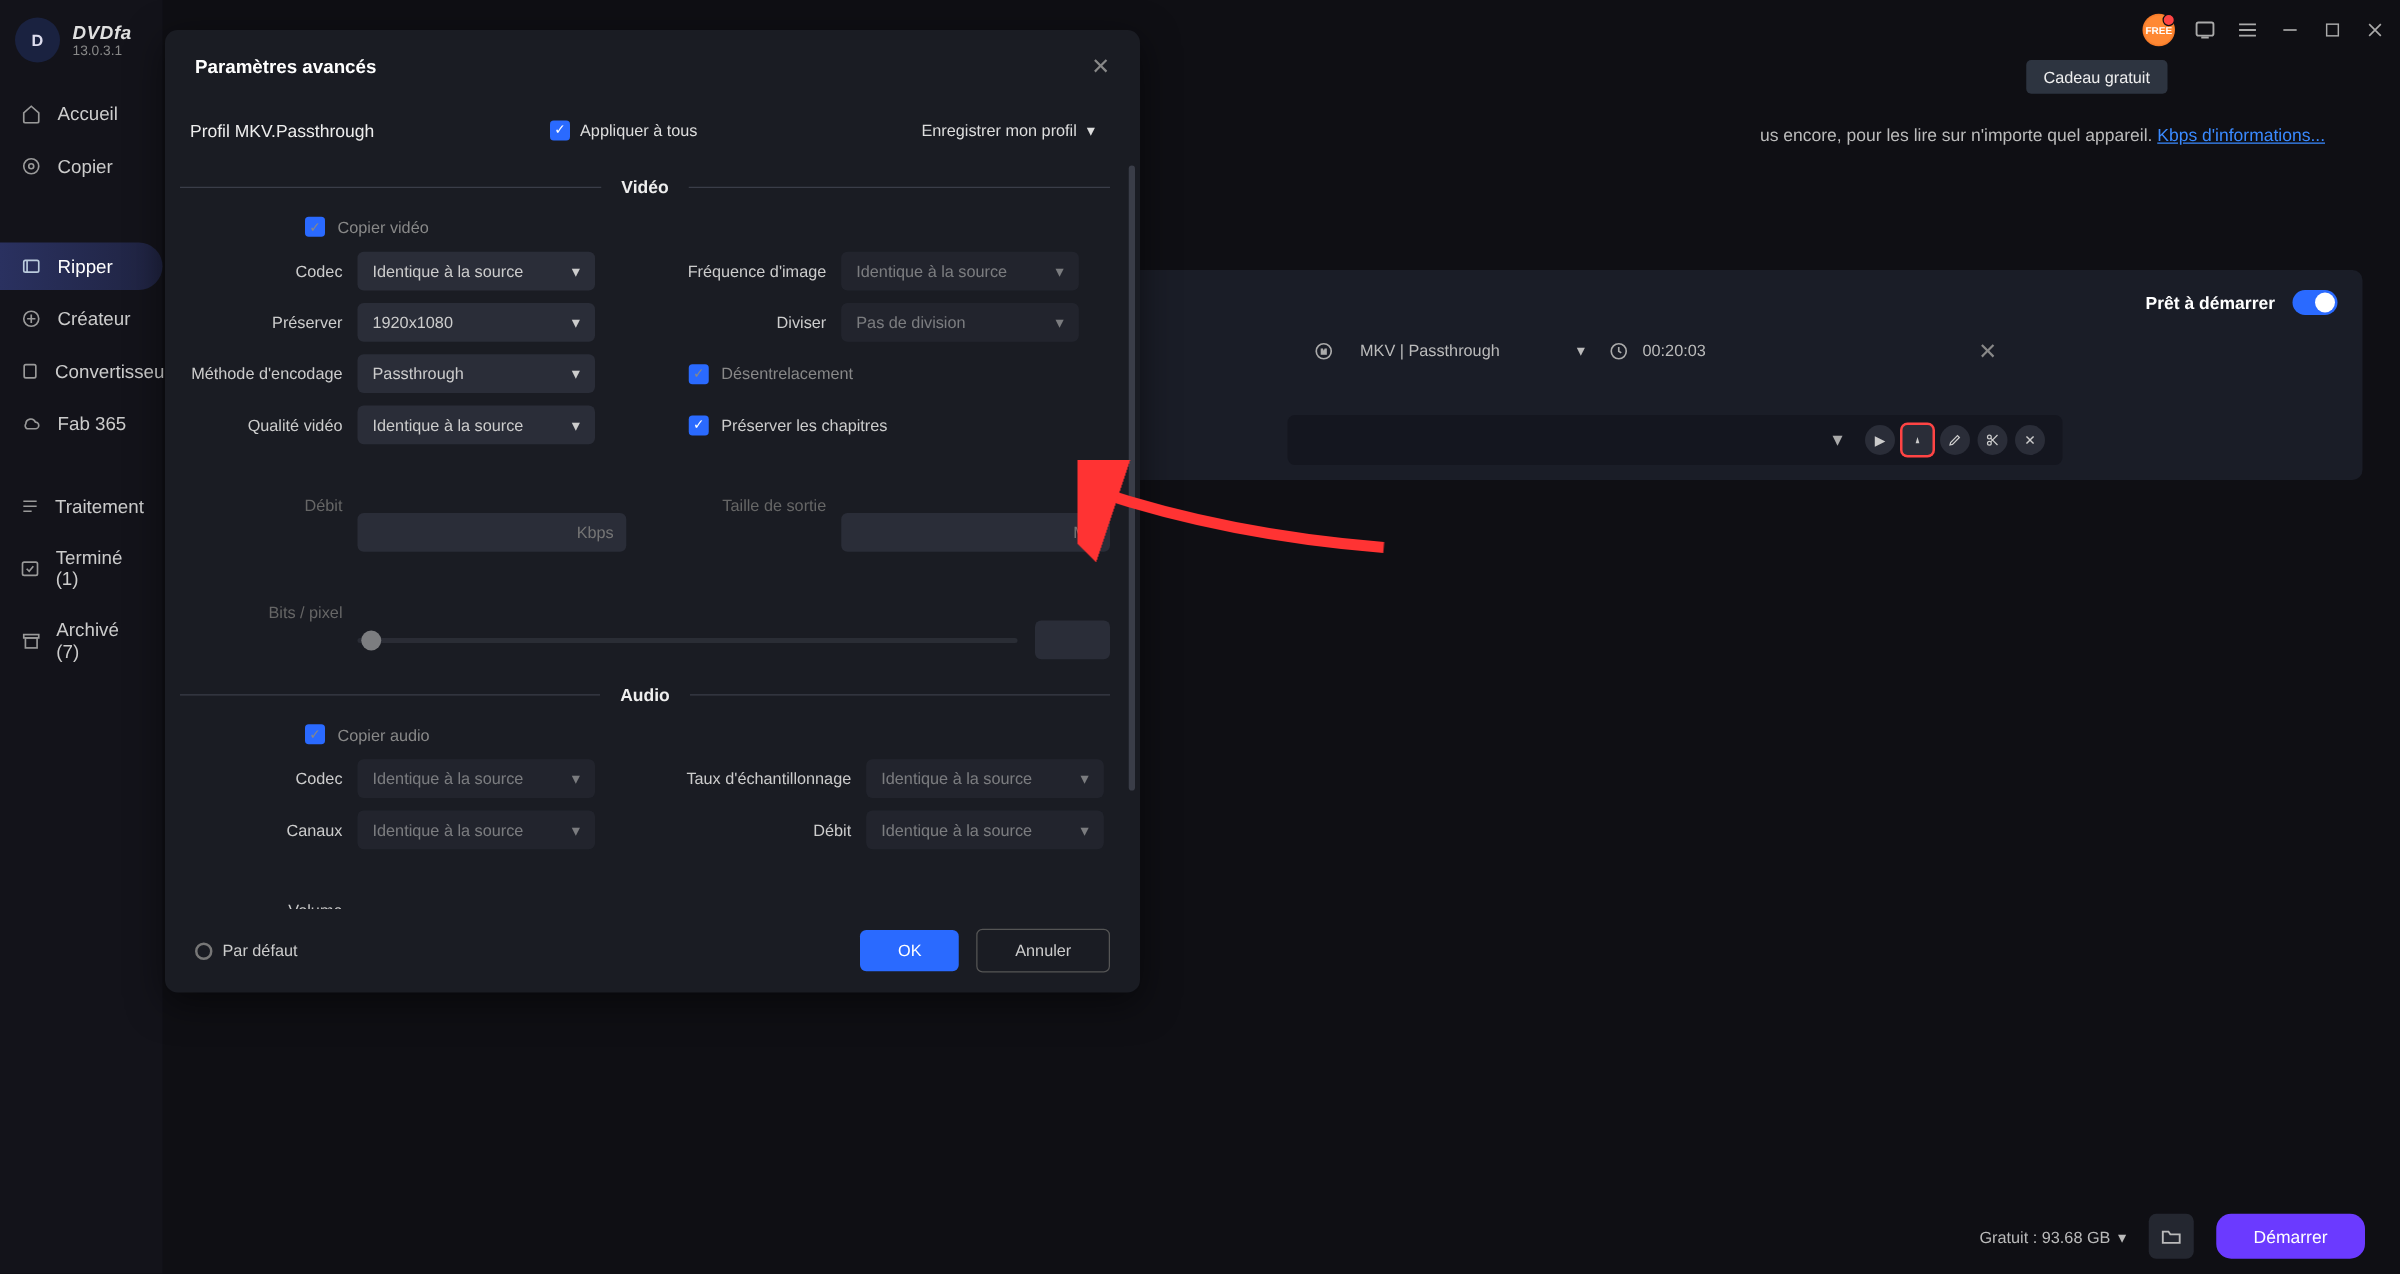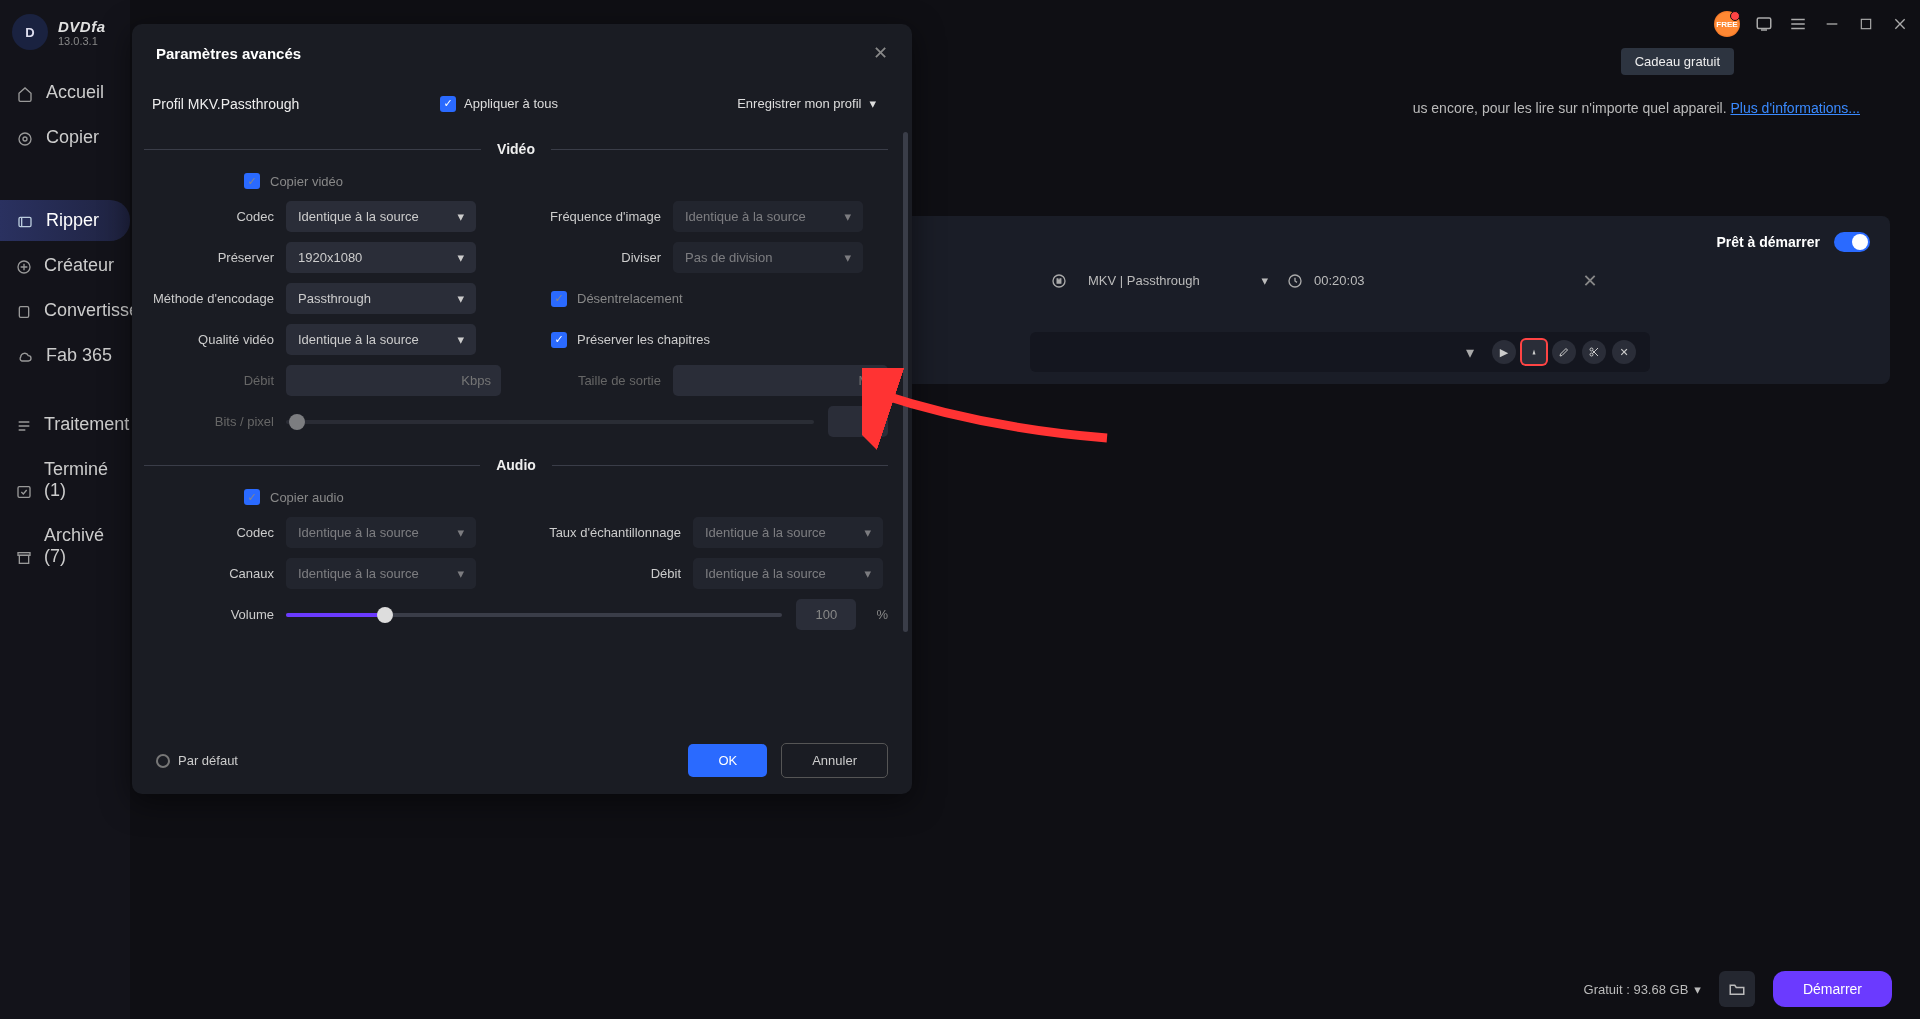--- a/index.html
+++ b/index.html
@@ -12,21 +12,21 @@
 .free-icon::after { content:""; position:absolute; top:0; right:0; width:8px; height:8px; background:#ff4444; border-radius:50%; border:1px solid #0f0f14;}
 .tooltip { position: absolute; top: 48px; right: 186px; background: #2d3440; color: #eee; padding: 6px 14px; border-radius: 4px; font-size: 13px; z-index: 6; }
 
 
 .sidebar { position: absolute; top: 0; left: 0; width: 130px; height: 100%; background: #13131a; display: flex; flex-direction: column; padding-top: 14px; z-index: 3; }
 .brand { display: flex; align-items: center; gap: 10px; padding: 0 12px 20px 12px; }
 .brand-logo { width: 36px; height: 36px; border-radius: 50%; background: #1a2240; display:flex; align-items:center; justify-content:center; font-weight:bold; font-size:13px; color:#dde;}
 .brand-text { display: flex; flex-direction: column; }
 .brand-name { font-weight: bold; font-style: italic; font-size: 15px; letter-spacing: 0.5px; }
 .brand-ver { font-size: 11px; color: #888; }
-.nav-item { display: flex; align-items: flex-end; gap: 12px; padding: 10px 16px; font-size: 18px; color: #ccc; cursor: pointer; border-radius: 0 20px 20px 0; margin: 2px 0; }
+.nav-item { display: flex; align-items: center; gap: 12px; padding: 10px 16px; font-size: 15px; color: #ccc; cursor: pointer; border-radius: 0 20px 20px 0; margin: 2px 0; }
 .nav-item.active { background: linear-gradient(90deg, #2a3160, #1f2340); color: #fff; margin-top: 40px; }
 .nav-icon { width: 18px; height: 18px; display:flex; align-items:center; justify-content:center; color:#999;}
 .nav-item.active .nav-icon { color:#bcd; }
 .nav-section-gap { height: 24px; }
 
 
 .main { position: absolute; left: 130px; top: 70px; right: 0; bottom: 0; z-index: 1; padding: 30px; }
 .info-line { font-size: 14px; color: #bbb; margin-bottom: 16px; text-align:right; padding-right: 30px;}
 .info-line a { color: #3a8aff; text-decoration: underline; }
 .media-panel { background: #1a1d27; border-radius: 8px; padding: 12px 20px; margin-top: 100px; }
@@ -61,21 +61,21 @@
 .apply-check { display:flex; align-items:center; gap:8px; font-size:13px; color:#ddd; cursor:pointer; flex:0 0 150px;}
 .save-profile { margin-left:auto; display:flex; align-items:center; gap:8px; font-size:13px; color:#ddd; cursor:pointer; padding:6px 12px;}
 .section-divider { display:flex; align-items:center; gap:16px; margin:8px 0; }
 .section-divider .line { flex:1; height:1px; background:#3a3d48;}
 .section-divider .label { font-size:14px; font-weight:600; color:#eee;}
 .form-grid { display:grid; grid-template-columns: 1fr 1fr; gap:10px 30px; padding:12px 0;}
 .form-row { display:flex; align-items:center; gap:12px;}
 .form-row.full { grid-column:1 / -1; }
 .flabel { flex:0 0 130px; text-align:right; font-size:13px; color:#ccc;}
 .flabel.wide { flex:0 0 150px;}
-.fcontrol { flex:1; }
+.fcontrol { flex:1;margin-top:45px; }
 .select { background:#2a2d38; border-radius:5px; padding:8px 12px; font-size:13px; color:#ccc; display:flex; align-items:center; justify-content:space-between; cursor:pointer; min-width:190px;}
 .select.disabled { opacity:0.55; cursor:default;}
 .textin { background:#2a2d38; border:none; border-radius:5px; padding:8px 10px; font-size:13px; color:#888; width:150px; text-align:right;}
 .textin.sm { width:60px; text-align:center;}
 .unit { color:#888; font-size:13px; margin-left:6px;}
 .checkbox { width:16px; height:16px; border-radius:3px; background:#2a6aff; display:inline-flex; align-items:center; justify-content:center; color:#fff; font-size:11px; flex-shrink:0;}
 .check-row { display:flex; align-items:center; gap:10px; font-size:13px; color:#ccc; cursor:pointer;}
 .check-row.muted span { color:#888;}
 .slider-row { display:flex; align-items:center; gap:14px;}
 .slider { flex:1; height:4px; background:#3a3d48; border-radius:2px; position:relative;}
@@ -211,21 +211,21 @@
         <svg width="16" height="16" viewBox="0 0 24 24" fill="none" stroke="currentColor" stroke-width="2">
           <rect x="3" y="4" width="18" height="4"></rect>
           <rect x="5" y="8" width="14" height="12"></rect>
         </svg>
       </span>
       <span>Archivé (7)</span>
     </div>
 </div>
 
 <div class="main">
-  <div class="info-line"><span>us encore, pour les lire sur n'importe quel appareil. </span><a href="#">Plus d'informations...</a></div>
+  <div class="info-line"><span>us encore, pour les lire sur n'importe quel appareil. </span><a href="#">Kbps d'informations...</a></div>
   <div class="media-panel">
     <div style="display:flex; gap:14px; align-items:center;">
       <input class="textin" style="width: 120px; text-align: left; opacity: 0.5;" disabled="" value="es">
       <div style="flex:1"></div>
       <div class="media-top">
         <span style="font-weight:600; color:#fff;">Prêt à démarrer</span>
         <div class="toggle"></div>
       </div>
     </div>
     <div class="media-body">

